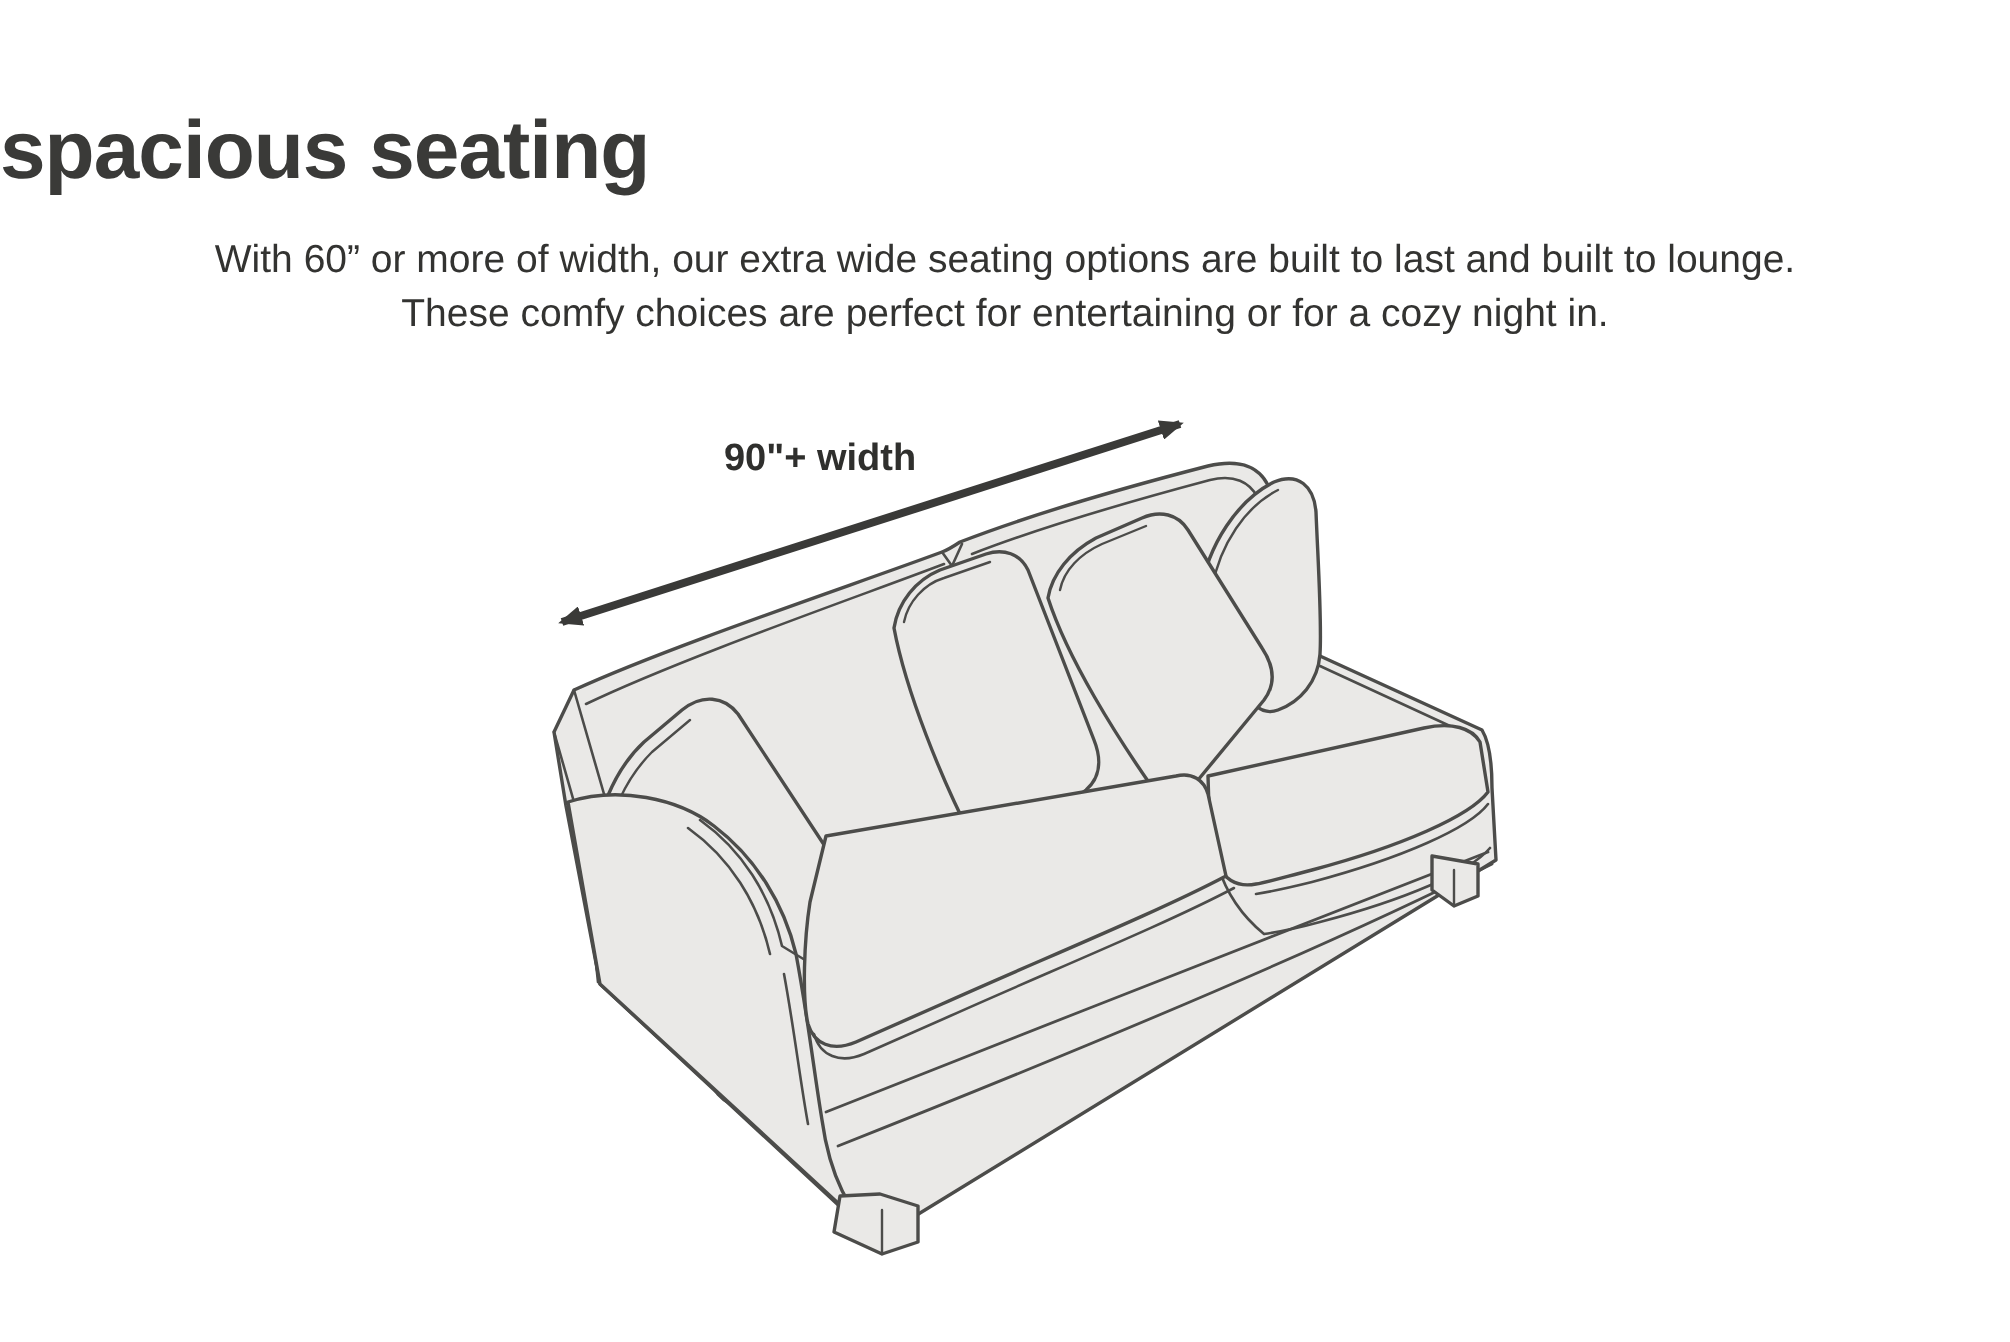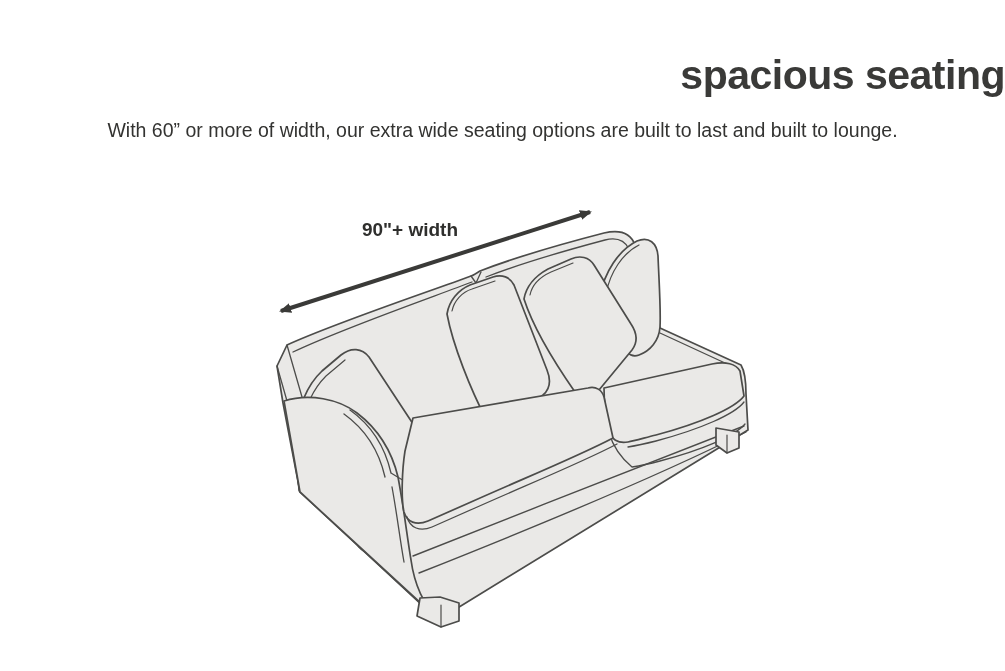--- a/index.html
+++ b/index.html
@@ -8,21 +8,21 @@
     width:1005px;
     height:671px;
     background:#ffffff;
     font-family:"Liberation Sans", sans-serif;
     overflow:hidden;
   }
   .page-title{
     position:absolute;
     top:52px; left:0; width:100%;
     margin:0;
-    text-align:right;
+    text-align:left;
     font-size:41px;
     font-weight:bold;
     color:#3a3a38;
     letter-spacing:-0.5px;
   }
   .desc{
     position:absolute;
     left:0; width:100%;
     margin:0;
     text-align:center;
@@ -42,20 +42,21 @@
   }
   svg.diagram{position:absolute; top:0; left:0; width:1005px; height:671px;}
 </style>
 </head>
 <body>
 
 <div class="canvas">
 
   <h1 class="page-title">spacious seating</h1>
   <p class="desc desc-1">With 60” or more of width, our extra wide seating options are built to last and built to lounge.</p>
+  <p class="desc desc-2">These comfy choices are perfect for entertaining or for a cozy night in.</p>
 
   <div class="dim-label">90"+ width</div>
 
   <svg class="diagram" viewBox="0 0 1005 671">
     <defs>
       <marker id="ah" markerWidth="12" markerHeight="10" refX="10" refY="5" orient="auto-start-reverse" markerUnits="userSpaceOnUse">
         <path d="M0,0 L12,5 L0,10 Z" fill="#3a3a38"></path>
       </marker>
     </defs>
 

